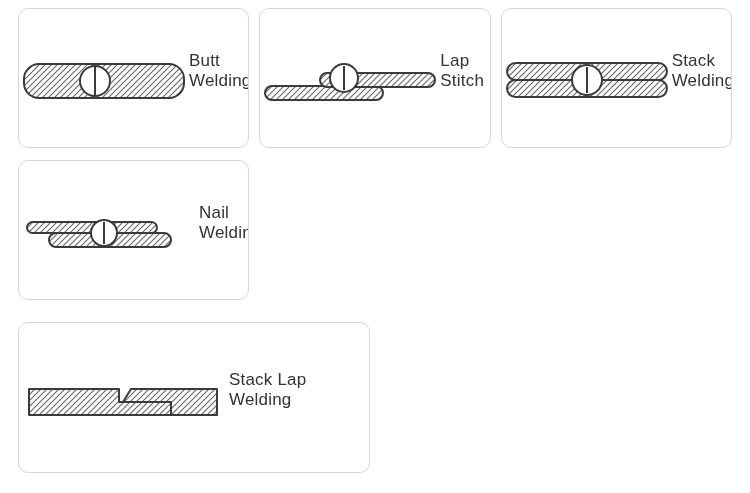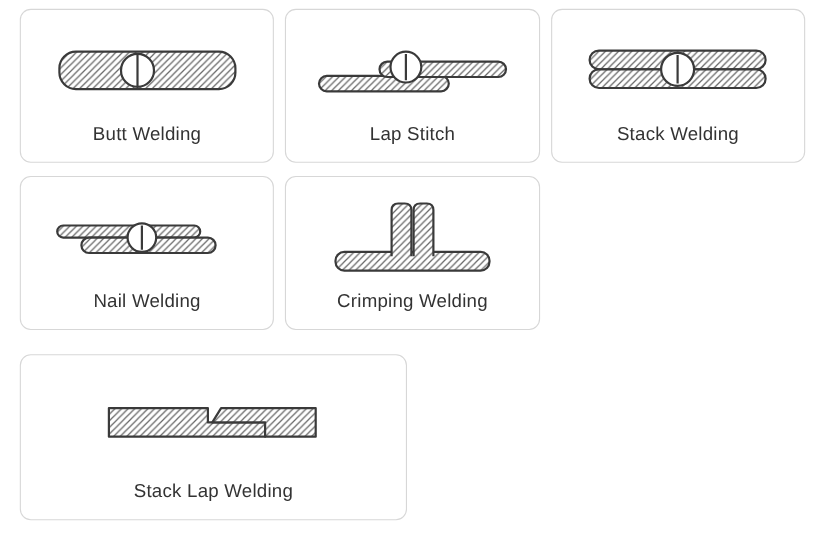--- a/index.html
+++ b/index.html
@@ -15,27 +15,27 @@
     height: 493px;
     padding: 8px 18px 7px 18px;
     background: #ffffff;
   }
   .row {
     display: grid;
     gap: 10px;
     margin-bottom: 12px;
   }
   .row-3 { grid-template-columns: repeat(3, 1fr); height: 140px; }
-  .row-2 { grid-template-columns: 1fr 1fr; height: 151px; margin-top: 22px; margin-bottom: 0; text-align: right; }
+  .row-2 { grid-template-columns: 1fr 1fr; height: 151px; margin-top: 22px; margin-bottom: 0; }
   .cell {
     border: 1px solid #d7d7d7;
     border-radius: 10px;
     background: #ffffff;
     display: flex;
-    flex-direction: column;
+    flex-direction: row;
     align-items: center;
     overflow: hidden;
   }
   .diagram {
     flex: 1;
     display: flex;
     align-items: center;
     justify-content: center;
     width: 100%;
     padding-top: 6px;
@@ -111,30 +111,20 @@
         <svg width="180" height="54" viewBox="0 0 180 54">
           <rect class="shape" x="8" y="16" width="130" height="11" rx="5.5"></rect>
           <rect class="shape" x="30" y="27" width="122" height="14" rx="7"></rect>
           <circle class="nugget" cx="85" cy="27" r="13"></circle>
           <line class="jline" x1="85" y1="16" x2="85" y2="38"></line>
         </svg>
       </div>
       <div class="label">Nail Welding</div>
     </div>
 
-    <div class="cell">
-      <div class="diagram">
-        <svg width="150" height="74" viewBox="0 0 150 74">
-          <rect class="shape" x="5" y="50" width="140" height="17" rx="8"></rect>
-          <path class="shape" d="M56,54 L56,12 Q56,6 62,6 L68,6 Q74,6 74,12 L74,54"></path>
-          <path class="shape" d="M76,54 L76,12 Q76,6 82,6 L88,6 Q94,6 94,12 L94,54"></path>
-        </svg>
-      </div>
-      <div class="label">Crimping Welding</div>
-    </div>
 
 
   </div>
 
   <div class="row row-2">
 
     <div class="cell">
       <div class="diagram">
         <svg width="210" height="52" viewBox="0 0 210 52">
           <path class="shape" d="M10,14 L100,14 L100,27 L152,27 L152,40 L10,40 Z"></path>

